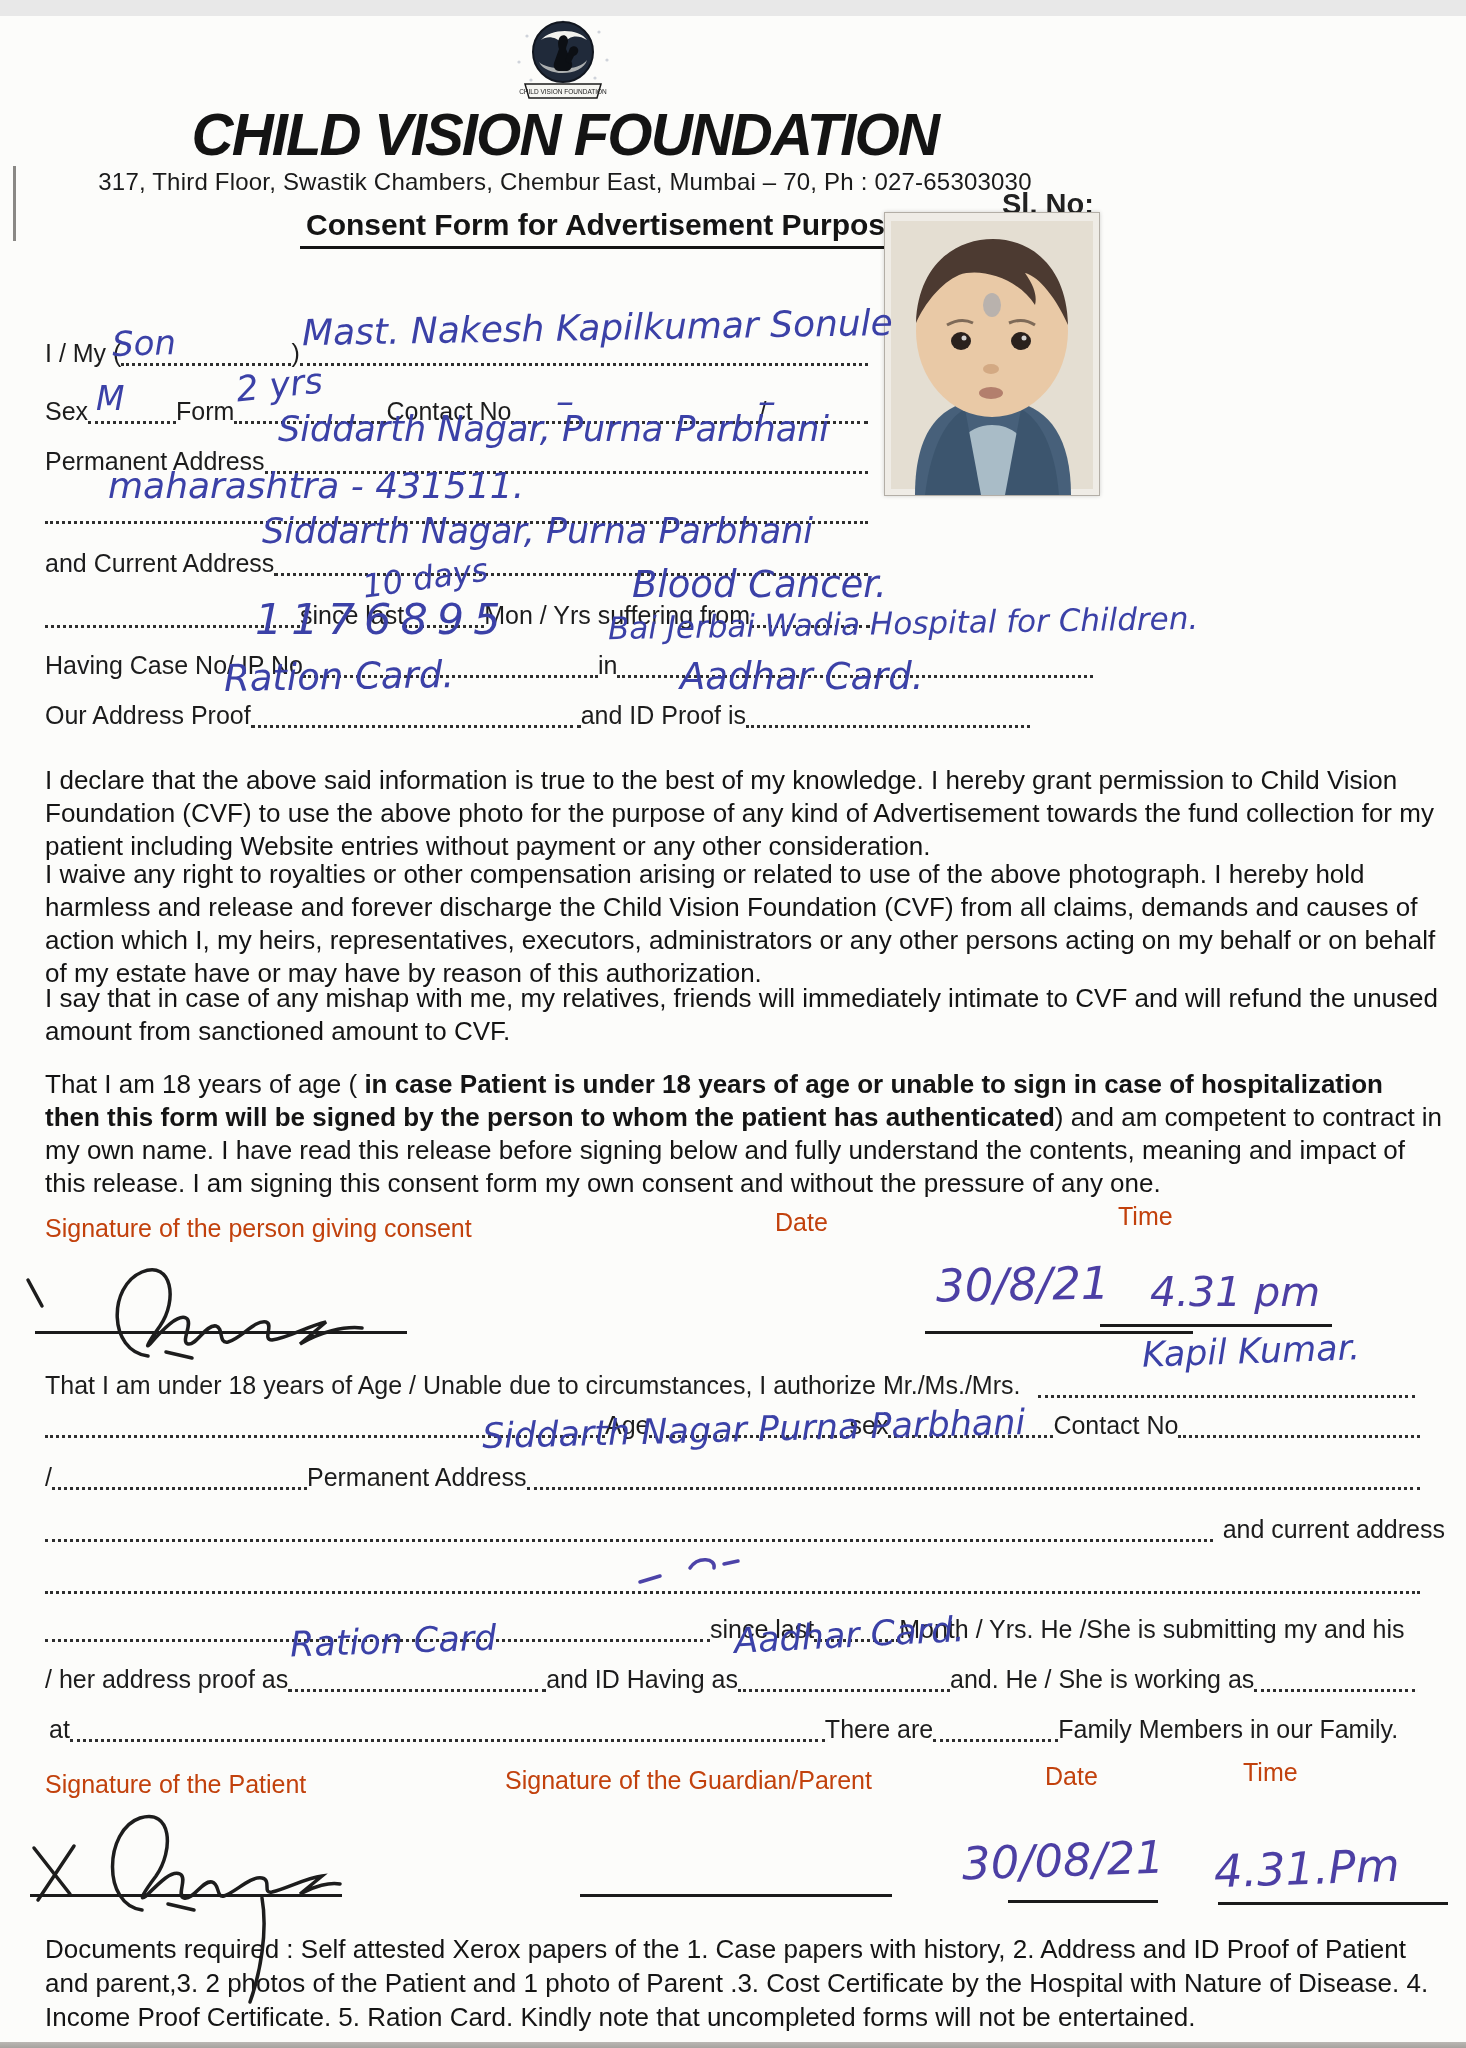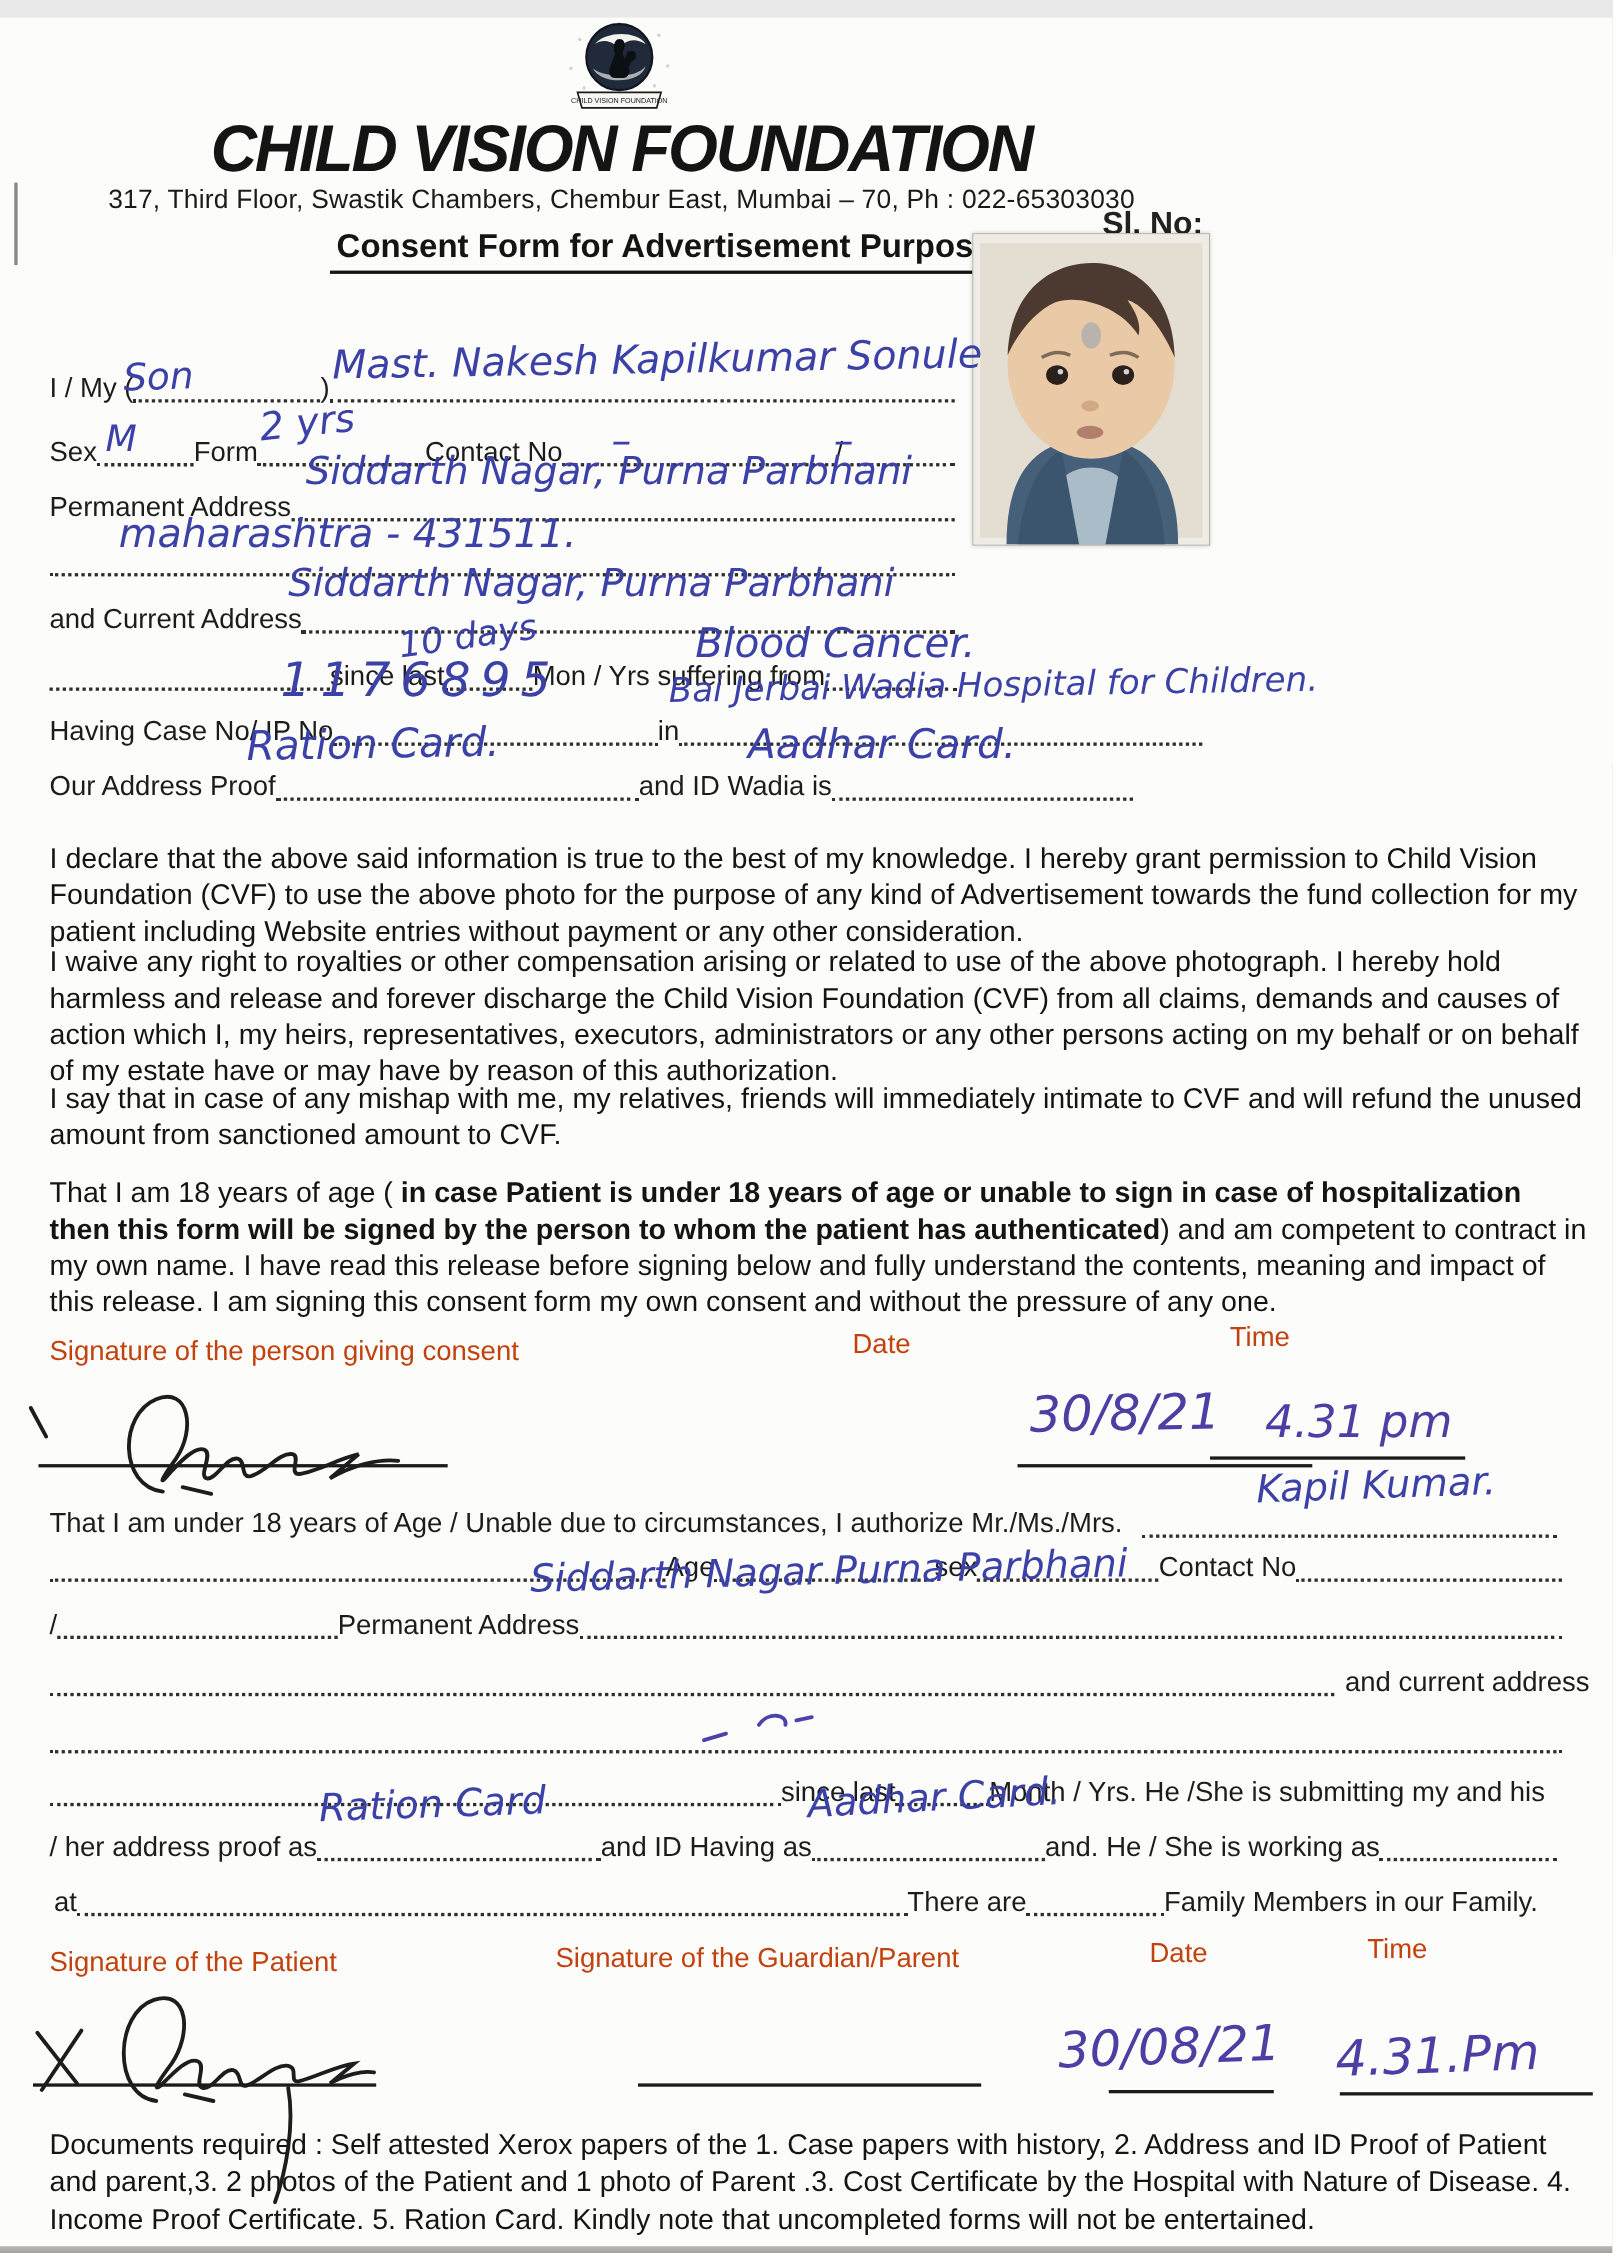--- a/index.html
+++ b/index.html
@@ -63,21 +63,21 @@
       <path d="M67,30 c3,-3 7,-2 8,1 c1,3 -1,6 -4,7 l-4,8 l-5,-3 z" fill="#0c0f14"></path>
       <polygon points="22,66 98,66 94,80 26,80" fill="#f6f6f2" stroke="#1a1a1a" stroke-width="1.5"></polygon>
       <text x="60" y="76" text-anchor="middle" font-size="6.5" fill="#222">CHILD VISION FOUNDATION</text>
     </svg>
   </div>
 
   <div class="abs center-block" style="top:84px;">
     <span class="org-title" style="display:inline-block;">CHILD VISION FOUNDATION</span>
   </div>
   <div class="abs center-block" style="top:152px;">
-    <span class="org-address">317, Third Floor, Swastik Chambers, Chembur East, Mumbai – 70, Ph : 022-65303030</span>
+    <span class="org-address">317, Third Floor, Swastik Chambers, Chembur East, Mumbai – 70, Ph : 027-65303030</span>
   </div>
 
   <div class="abs" style="left:300px; top:192px;">
     <span class="form-title">Consent Form for Advertisement Purpose</span>
   </div>
   <div class="abs slno-clip" style="left:1002px; top:172px; width:170px; z-index:1;">
     <span class="slno">Sl. No:</span>
   </div>
 
   <div class="abs" style="left:884px; top:196px; width:214px; height:282px; background:#f7f5f1; border:1px solid #b3aea6; box-shadow:0 0 4px rgba(0,0,0,.18); z-index:2; padding:0;">
@@ -145,21 +145,21 @@
   <div class="line" style="left:45px; top:628px; width:1048px;">
     <span class="lbl">Having Case No/ IP No</span>
     <span class="dots" style="width:295px;"></span>
     <span class="lbl">in</span>
     <span class="dots grow"></span>
   </div>
 
   <div class="line" style="left:45px; top:678px; width:985px;">
     <span class="lbl">Our Address Proof</span>
     <span class="dots" style="width:330px;"></span>
-    <span class="lbl">and ID Wadia is</span>
+    <span class="lbl">and ID Proof is</span>
     <span class="dots grow"></span>
   </div>
 
   <span class="hw" style="left:112px; top:310px; font-size:34px; color:#3b41a7; transform:rotate(-2deg);">Son</span>
   <span class="hw" style="left:302px; top:294px; font-size:36px; color:#3b41a7; transform:rotate(-1deg);">Mast. Nakesh Kapilkumar Sonule</span>
   <span class="hw" style="left:96px; top:366px; font-size:33px; color:#3b41a7;">M</span>
   <span class="hw" style="left:236px; top:352px; font-size:35px; color:#3b41a7; transform:rotate(-6deg);">2 yrs</span>
   <span class="hw" style="left:556px; top:368px; font-size:36px; color:#3b41a7;">–</span>
   <span class="hw" style="left:758px; top:368px; font-size:36px; color:#3b41a7;">–</span>
   <span class="hw" style="left:278px; top:396px; font-size:35px; color:#3b41a7;">Siddarth Nagar, Purna Parbhani</span>

